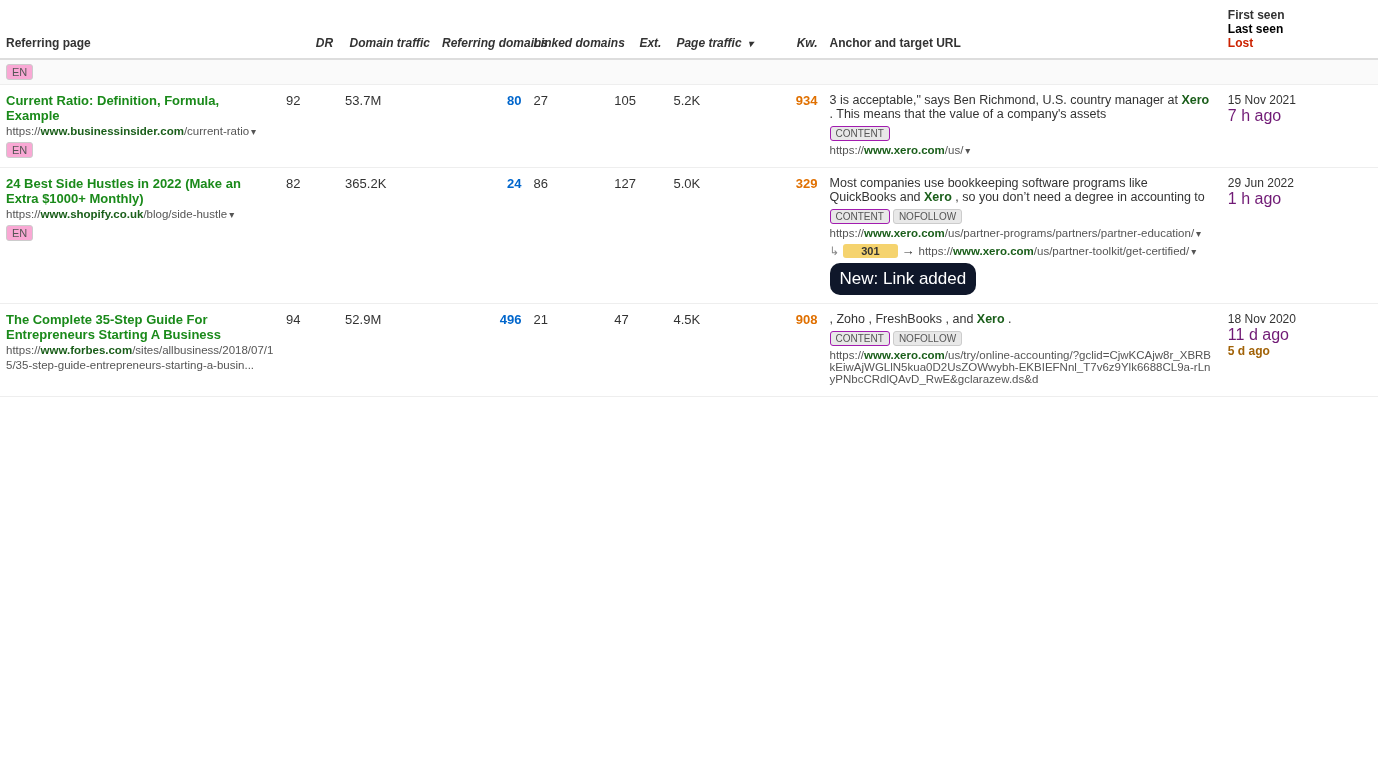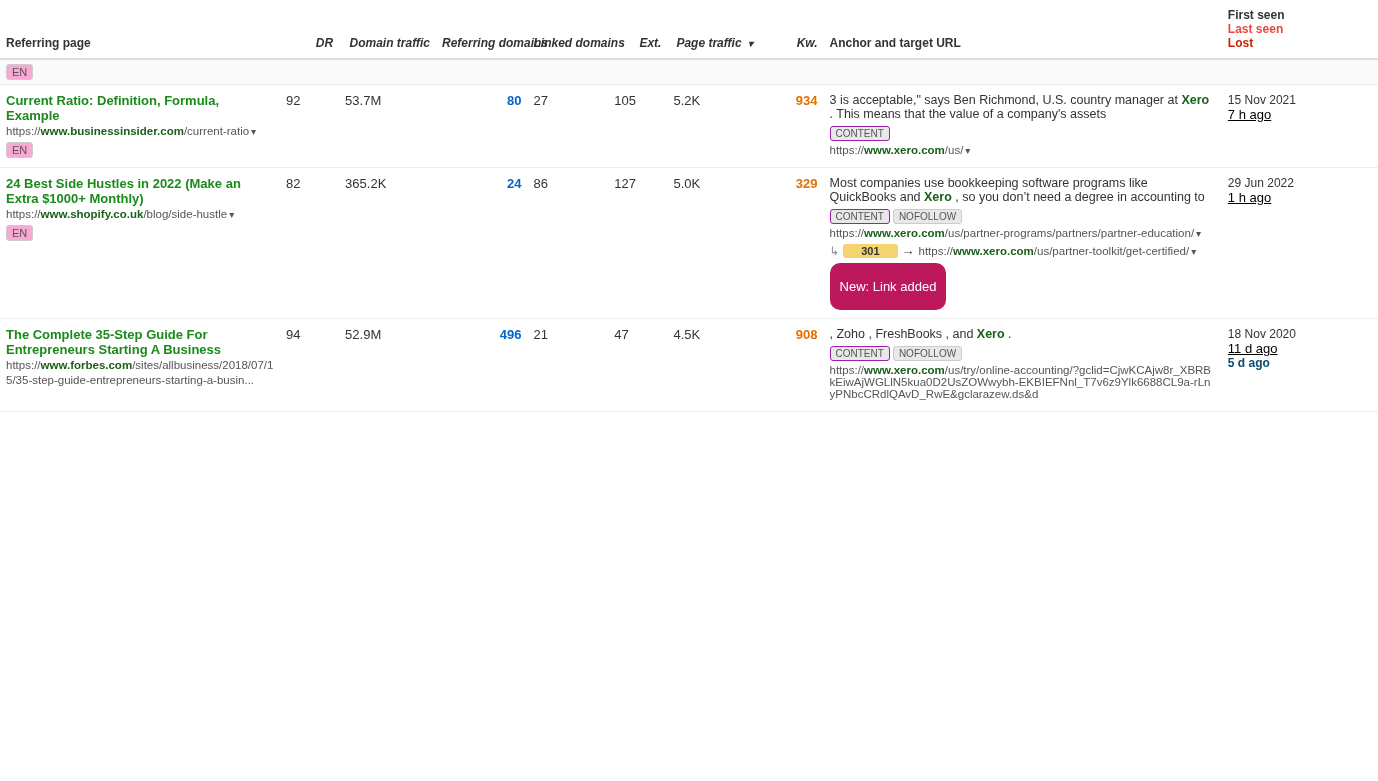--- a/index.html
+++ b/index.html
@@ -147,56 +147,55 @@
       font-size: 11px;
       font-weight: 700;
       color: #333;
     }
     .redirect-arrow {
       color: #333;
       font-size: 13px;
     }
     .new-badge {
       display: inline-block;
-      background: #be185d;
+      background: #0f172a;
       border-radius: 10px;
-      padding: 16px 10px;
-      font-size: 13px;
+      padding: 6px 10px;
+      font-size: 17px;
       color: #fff;
       margin-top: 5px;
     }
     .date-first {
       font-size: 12px;
       color: #333;
     }
     .date-last {
-      font-size: 13px;
-      color: #000000;
-      text-decoration: underline;
+      font-size: 16px;
+      color: #701a75;
     }
     .date-lost {
       font-size: 12px;
-      color: #0c4a6e;
+      color: #a16207;
       font-weight: 600;
     }
     .header-lost {
       color: #cc2200;
       font-weight: 700;
     }
     .header-sub {
       display: block;
       font-weight: 700;
       font-size: 12px;
       color: #333;
     }
     .header-sub2 {
       display: block;
       font-weight: 700;
       font-size: 12px;
-      color: #ef4444;
+      color: #000000;
     }
   </style>
 </head>
 <body>
 
 <div class="table-container">
   <table>
     <colgroup>
       <col class="col-referring">
       <col class="col-dr">

